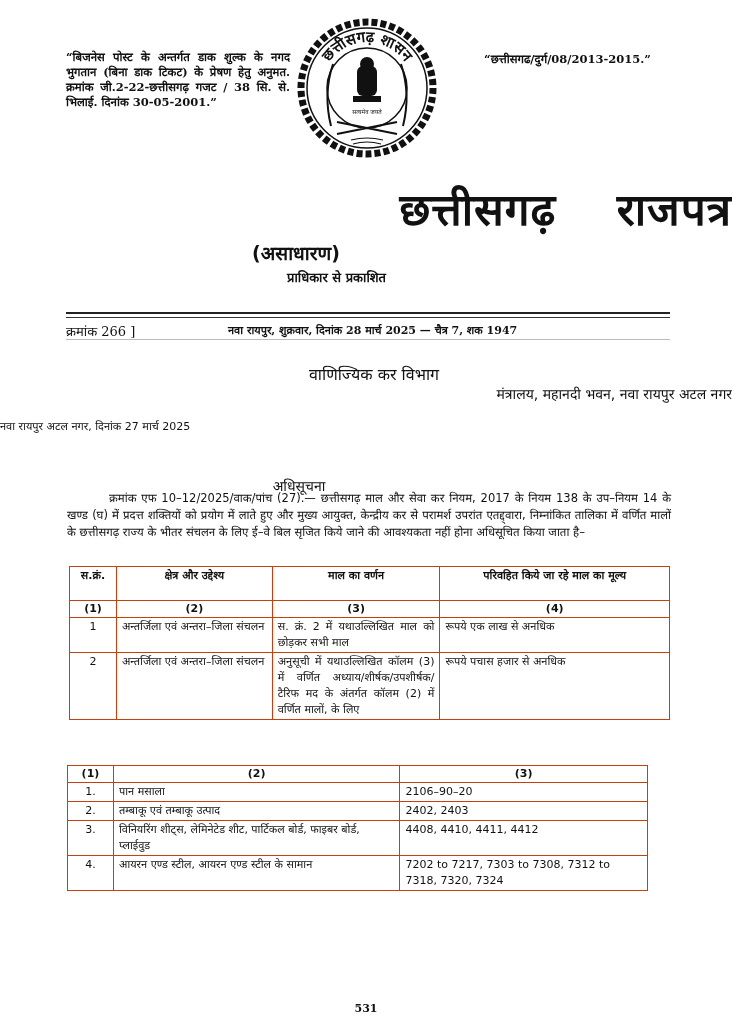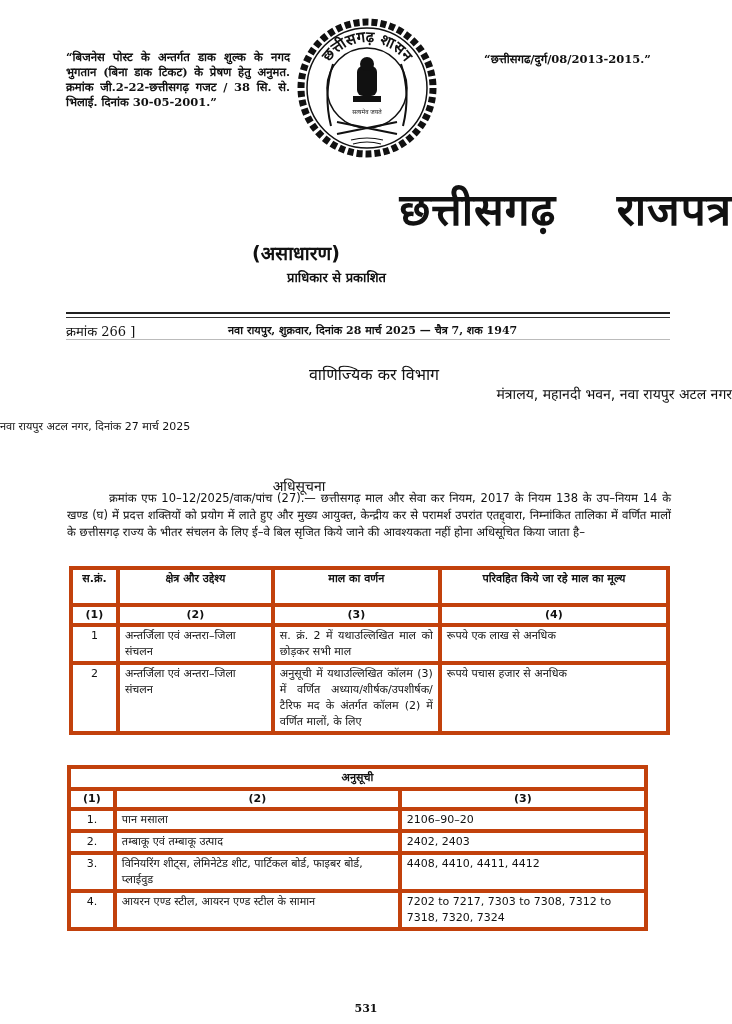--- a/index.html
+++ b/index.html
@@ -15,21 +15,21 @@
   .rule-thin { left: 66px; width: 604px; top: 317px; height: 1px; background: #333; }
   .rule-bottom { left: 66px; width: 604px; top: 339px; height: 1px; background: #bbb; }
   .issue-no { left: 66px; top: 322px; font-size: 13px; font-weight: normal; }
   .issue-date { left: 228px; top: 322px; font-size: 11px; font-weight: bold; }
   .dept { left: 8px; width: 732px; top: 363px; text-align: center; font-size: 16px; font-family: "DejaVu Sans", sans-serif; }
   .dept-addr { left: 0; width: 732px; top: 384px; text-align: right; font-size: 14px; font-family: "DejaVu Sans", sans-serif; }
   .place-date { left: 0; width: 732px; top: 418px; text-align: left; font-size: 11px; font-family: "DejaVu Sans", sans-serif; }
   .notif-title { left: 0; width: 598px; top: 448px; text-align: center; font-size: 14px; font-family: "DejaVu Sans", sans-serif; margin-top: 28px; }
   .para { left: 67px; top: 490px; width: 604px; font-size: 11.5px; line-height: 17px; text-align: justify; text-indent: 42px; font-family: "DejaVu Sans", sans-serif; }
   table { border-collapse: collapse; font-family: "DejaVu Sans", sans-serif; font-size: 11px; }
-  td, th { border: 4px solid #c2410c; padding: 1px 5px; vertical-align: top; font-weight: normal; line-height: 16px; }
+  td, th { border: 1px solid #c2410c; padding: 1px 5px; vertical-align: top; font-weight: normal; line-height: 16px; }
   .t1 { position: absolute; left: 69px; top: 566px; width: 601px; }
   .t1 th { font-weight: bold; text-align: center; height: 31px; }
   .t1 .numrow td { text-align: center; font-weight: bold; height: 13px; padding: 0 5px; }
   .t1 td.c { text-align: center; }
   .t1 td.j { text-align: justify; }
   .t2 { position: absolute; left: 67px; top: 765px; width: 581px; }
   .t2 th { font-weight: bold; text-align: center; }
   .t2 .numrow td { text-align: center; font-weight: bold; padding: 0 5px; }
   .t2 td.c { text-align: center; }
   .page-no { left: 0; width: 732px; top: 963px; text-align: center; font-size: 11px; font-weight: bold; margin-top: 39px; }
@@ -118,23 +118,20 @@
 </tbody>
   </table>
 
 <table class="t2">
   <colgroup>
     <col style="width:46px">
       <col style="width:287px">
       <col style="width:248px">
   </colgroup>
   <tbody>
-      <tr>
-    <th colspan="3">अनुसूची</th>
-  </tr>
   <tr class="numrow">
     <td>(1)</td>
     <td>(2)</td>
     <td>(3)</td>
   </tr>
   <tr>
     <td class="c">1.</td>
     <td>पान मसाला</td>
     <td>2106–90–20</td>
   </tr>

